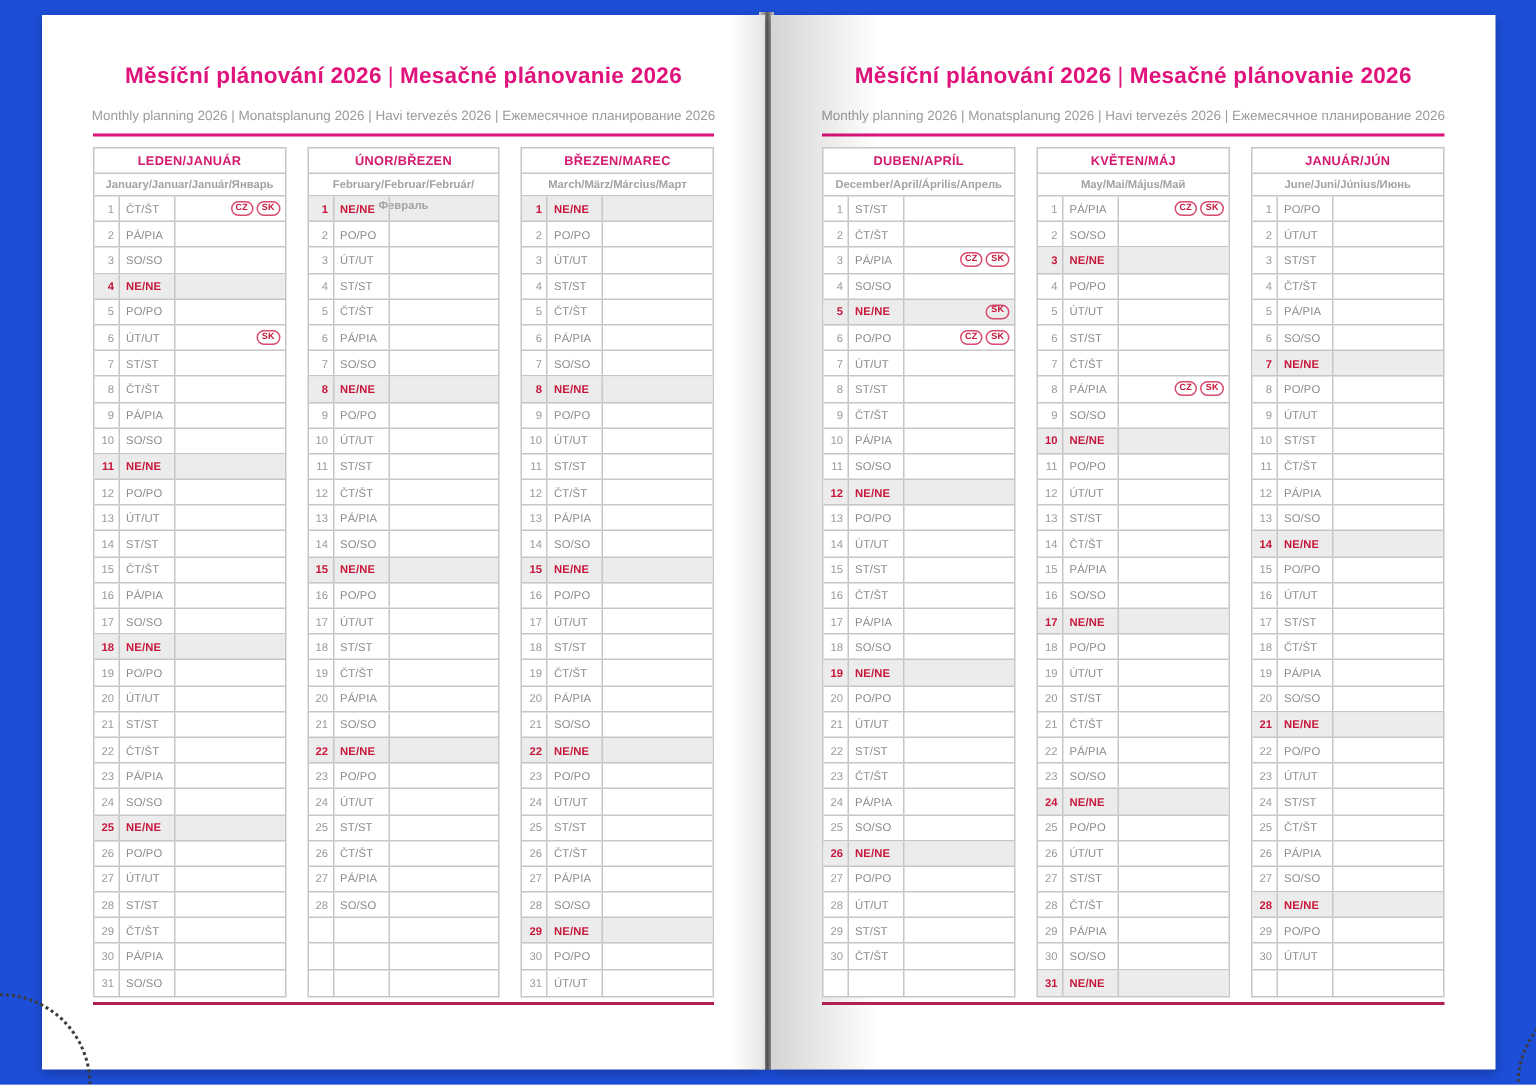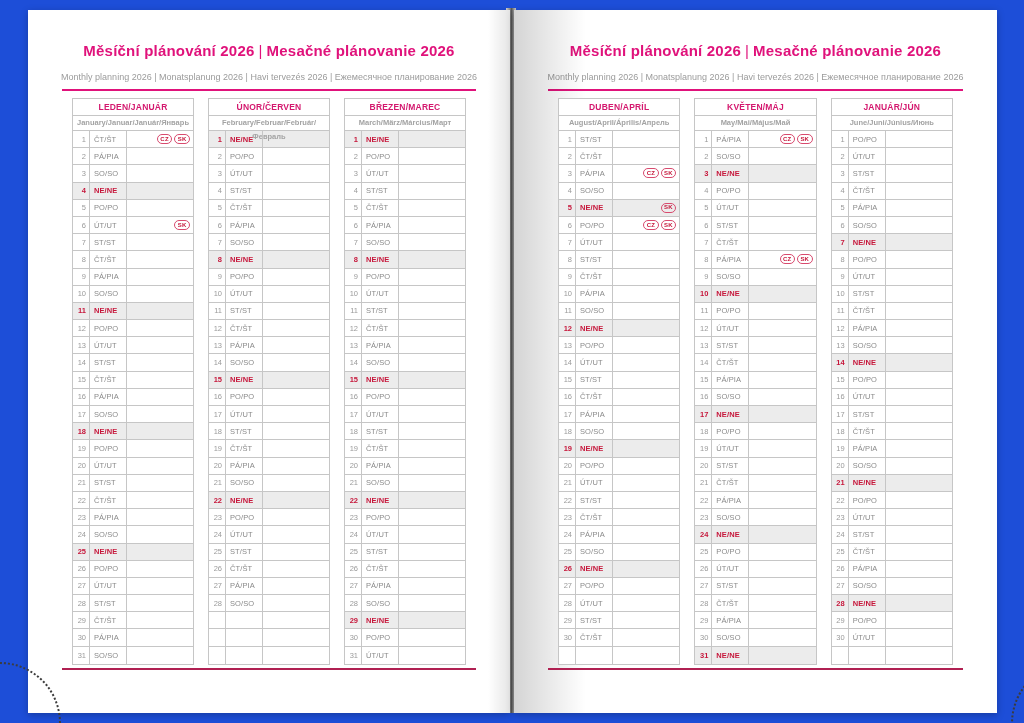--- a/index.html
+++ b/index.html
@@ -21,21 +21,21 @@
   .page-right{left:514px;width:483px;}
   .page-left::after{content:"";position:absolute;top:0;right:0;width:22px;height:100%;
         background:linear-gradient(to right,rgba(0,0,0,0),rgba(0,0,0,0.10));pointer-events:none;}
   .page-right::before{content:"";position:absolute;top:0;left:0;width:72px;height:100%;
         background:linear-gradient(to right,rgba(0,0,0,0.17),rgba(0,0,0,0));pointer-events:none;}
   .page-head{padding-top:32px;text-align:center;}
   .title{margin:0;font-size:15px;font-weight:bold;color:var(--pink);letter-spacing:0.2px;line-height:17px;}
   .title .sep{font-weight:normal;padding:0 4px;}
   .subtitle{margin-top:13px;font-size:9px;color:#9b9b9b;line-height:11px;}
   .rule{height:2px;background:var(--pink);margin:6px 34px 0;}
-  .months{display:flex;gap:14px;margin:7px 44px 0;position:relative;z-index:1;}
+  .months{display:flex;gap:14px;margin:7px 34px 0;position:relative;z-index:1;}
   .month{flex:1;border:1px solid var(--grid);background:#fff;}
   .m-head{box-sizing:border-box;height:17px;line-height:16px;text-align:center;font-size:8.5px;
           font-weight:bold;color:var(--mpink);border-bottom:1px solid var(--grid);letter-spacing:0.2px;}
   .m-sub{box-sizing:border-box;height:15px;line-height:14px;text-align:center;font-size:7.5px;
          color:#a3a3a3;border-bottom:1px solid var(--grid);font-weight:bold;}
   .m-row{box-sizing:border-box;display:flex;height:17.2px;border-bottom:1px solid var(--grid);}
   .m-row:last-child{border-bottom:none;}
   .c-num{box-sizing:border-box;width:17px;border-right:1px solid var(--grid);font-size:7.5px;
          color:#9a9a9a;display:flex;align-items:center;justify-content:flex-end;padding-right:3px;}
   .c-day{box-sizing:border-box;width:37px;border-right:1px solid var(--grid);font-size:7.5px;
@@ -223,21 +223,21 @@
             <div class="c-day">PÁ/PIA</div>
             <div class="c-note"></div>
           </div>
           <div class="m-row">
             <div class="c-num">31</div>
             <div class="c-day">SO/SO</div>
             <div class="c-note"></div>
           </div>
         </div>
         <div class="month">
-          <div class="m-head">ÚNOR/ČERVEN</div>
+          <div class="m-head">ÚNOR/BŘEZEN</div>
           <div class="m-sub">February/Februar/Február/Февраль</div>
           <div class="m-row sunday">
             <div class="c-num">1</div>
             <div class="c-day">NE/NE</div>
             <div class="c-note"></div>
           </div>
           <div class="m-row">
             <div class="c-num">2</div>
             <div class="c-day">PO/PO</div>
             <div class="c-note"></div>
@@ -553,21 +553,21 @@
 
   <section class="page page-right">
     <div class="page-head">
       <h1 class="title"><span>Měsíční plánování 2026</span><span class="sep">|</span><span>Mesačné plánovanie 2026</span></h1>
       <div class="subtitle">Monthly planning 2026 | Monatsplanung 2026 | Havi tervezés 2026 | Ежемесячное планирование 2026</div>
       <div class="rule"></div>
     </div>
     <div class="months">
         <div class="month">
           <div class="m-head">DUBEN/APRÍL</div>
-          <div class="m-sub">August/April/Április/Апрель</div>
+          <div class="m-sub">December/April/Április/Апрель</div>
           <div class="m-row">
             <div class="c-num">1</div>
             <div class="c-day">ST/ST</div>
             <div class="c-note"></div>
           </div>
           <div class="m-row">
             <div class="c-num">2</div>
             <div class="c-day">ČT/ŠT</div>
             <div class="c-note"></div>
           </div>

